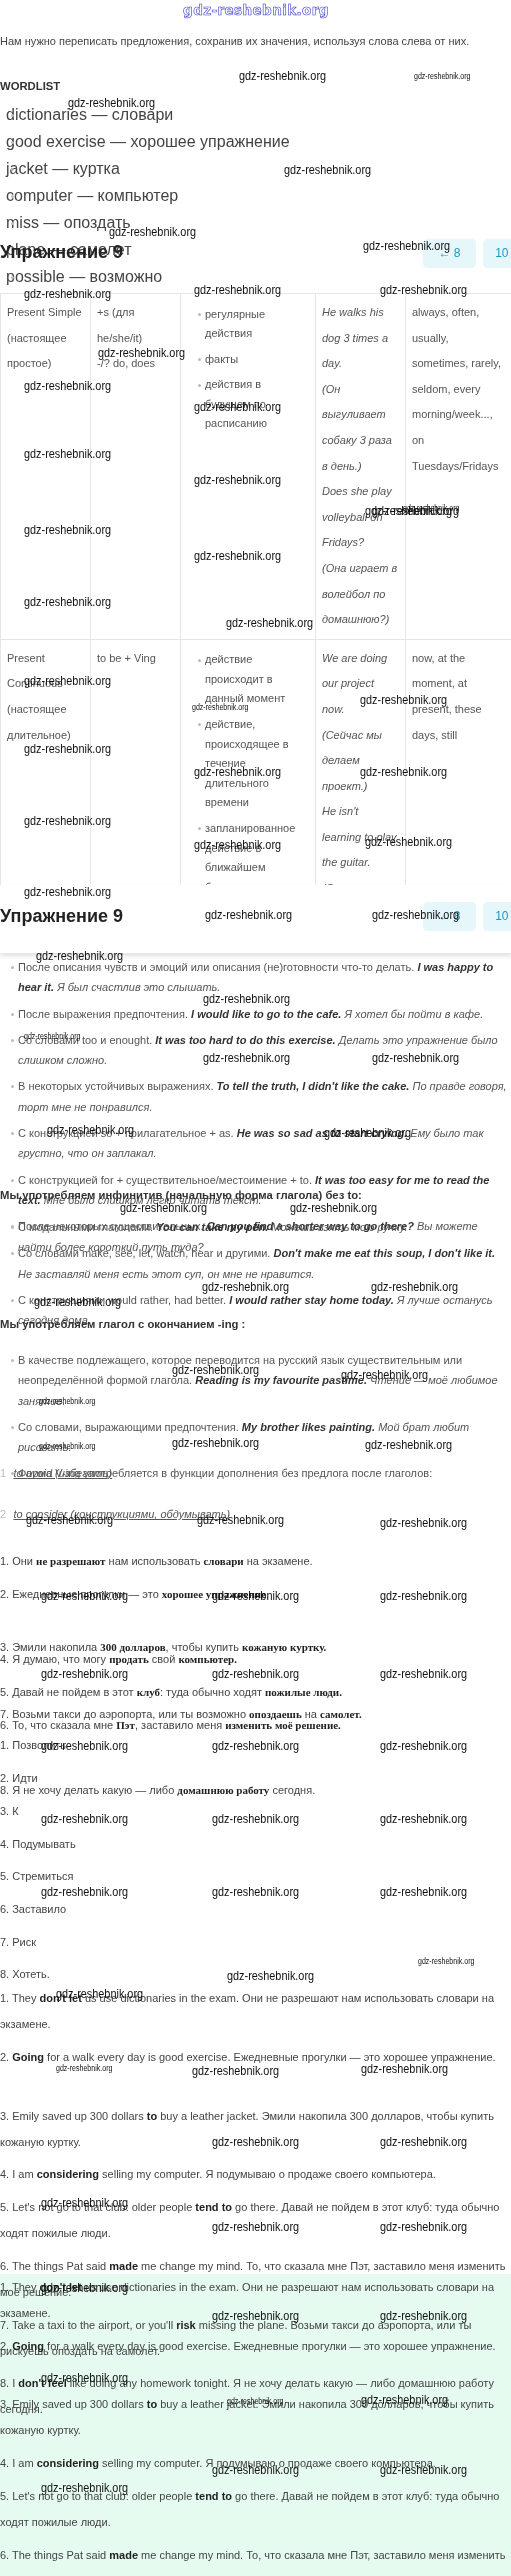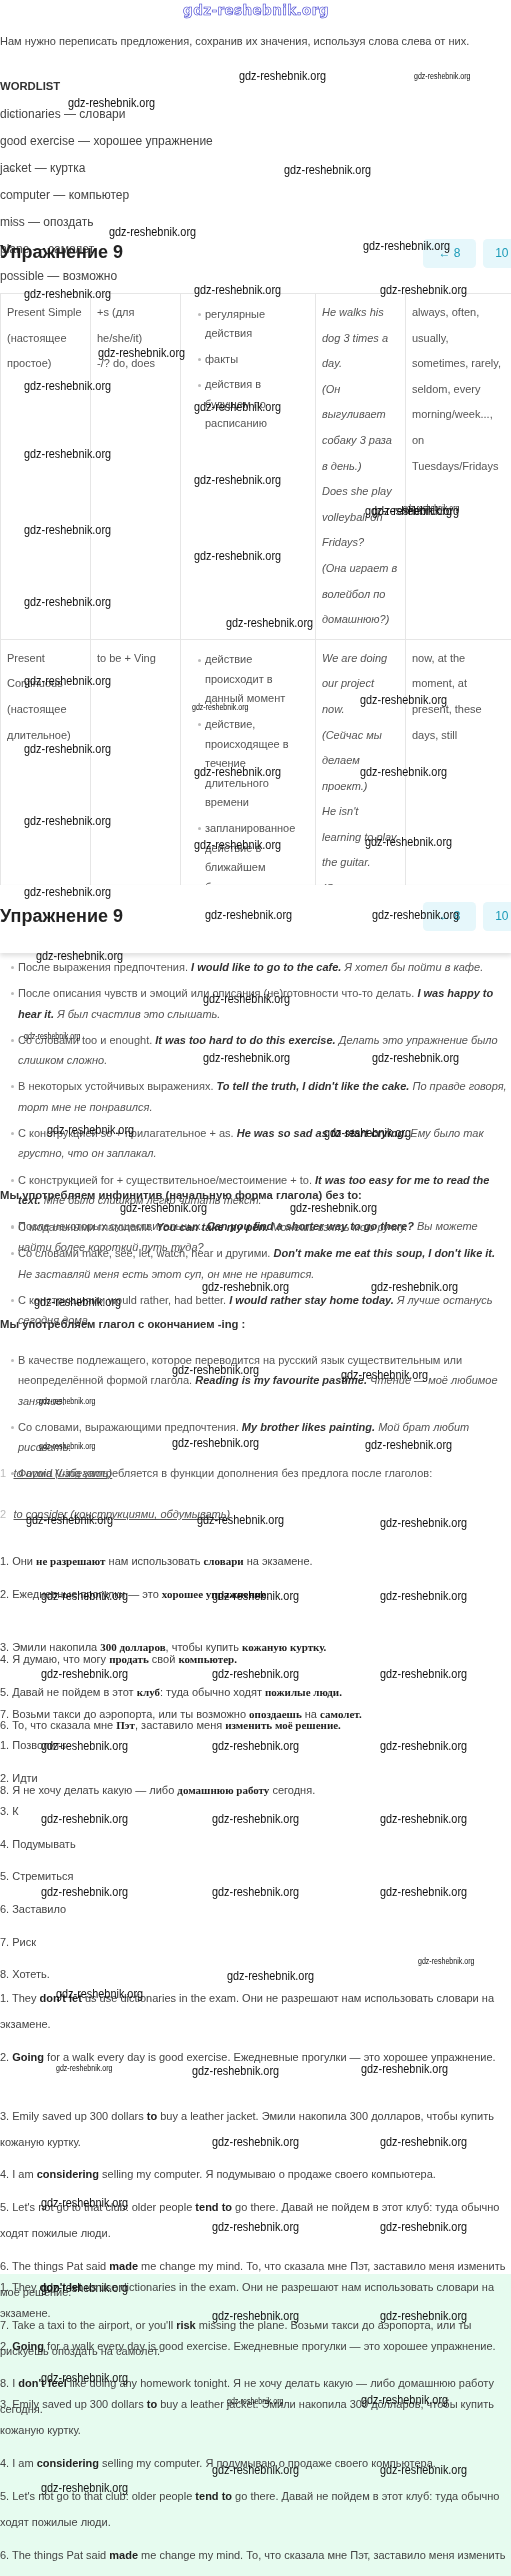--- a/index.html
+++ b/index.html
@@ -6,21 +6,21 @@
   body{width:512px;height:2576px;position:relative;overflow:hidden;background:#fff;
        font-family:"Liberation Sans",sans-serif;color:#333;font-size:10.5px;}
   .abs{position:absolute;}
   .topwm{left:0;width:512px;top:1.5px;text-align:center;color:#fff;font-size:13.5px;letter-spacing:0.4px;
          -webkit-text-stroke:0.6px #3a3ad0;font-weight:bold;font-family:"DejaVu Sans",sans-serif;}
   .wm{color:#111;font-family:"Liberation Sans Narrow","Liberation Sans",sans-serif;font-size:12.8px;white-space:nowrap;z-index:5;transform:scaleX(0.85);transform-origin:left;}
   .wm.sm{font-size:8.3px;}
   .intro{left:0;top:29px;width:504px;line-height:25.6px;font-size:11px;color:#444;}
   .wlh{left:0;top:80px;font-weight:bold;font-size:11.3px;color:#333;}
   ul.wl{position:absolute;left:0;top:105px;margin:0;padding:0;list-style:none;}
-  ul.wl li{height:27px;line-height:19.6px;padding-left:0;position:relative;font-size:12px;color:#444;}
+  ul.wl li{height:27px;line-height:19.6px;padding-left:6px;position:relative;font-size:16px;color:#444;}
   ul.wl li:before,.bl li:before,.tb li:before{content:"";position:absolute;left:11.3px;top:9px;width:3px;height:3px;border-radius:50%;background:#bbb;}
   .ex-title{font-size:18px;font-weight:bold;color:#222;}
   .navbtn{height:29px;border-radius:4.5px;background:#e6f7fb;color:#1b9bb8;font-size:12px;line-height:29px;text-align:center;}
   table.g{position:absolute;left:0;top:293px;width:513px;border-collapse:collapse;font-size:11px;color:#555;}
   table.g td{border:0.8px solid #e6e6e6;vertical-align:top;padding:6px 6px;line-height:25.6px;}
   table.g td.it{font-style:italic;}
   table.g td ul.tb{margin:4.5px 0 0 0;padding:0;list-style:none;}
   table.g td ul.tb li{position:relative;padding-left:18px;line-height:19.6px;margin-bottom:6px;}
   table.g td ul.tb li:before{left:10.5px;top:8.3px;}
   .tablewrap{position:absolute;left:0;top:0;width:512px;height:885px;overflow:hidden;}
@@ -121,22 +121,22 @@
     </table>
 </div>
 
 <div class="abs sticky">
   <div class="abs ex-title" style="left:0;top:21px;">Упражнение 9</div>
   <div class="abs navbtn" style="left:423px;top:16.6px;width:53px;">← 8</div>
   <div class="abs navbtn" style="left:483px;top:16.6px;width:53px;">10 →</div>
 </div>
 
 <ul class="bl" style="top:957px;" id="toinf">
+    <li><span>После описания чувств и эмоций или описания (не)готовности что-то делать. </span><span class="ex">I was happy to hear it. </span><span class="tr">Я был счастлив это слышать.</span></li>
     <li><span>После выражения предпочтения. </span><span class="ex">I would like to go to the cafe. </span><span class="tr">Я хотел бы пойти в кафе.</span></li>
-    <li><span>После описания чувств и эмоций или описания (не)готовности что-то делать. </span><span class="ex">I was happy to hear it. </span><span class="tr">Я был счастлив это слышать.</span></li>
     <li><span>Со словами too и enought. </span><span class="ex">It was too hard to do this exercise. </span><span class="tr">Делать это упражнение было слишком сложно.</span></li>
     <li><span>В некоторых устойчивых выражениях. </span><span class="ex">To tell the truth, I didn't like the cake. </span><span class="tr">По правде говоря, торт мне не понравился.</span></li>
     <li><span>С конструкцией so + прилагательное + as. </span><span class="ex">He was so sad as to start crying. </span><span class="tr">Ему было так грустно, что он заплакал.</span></li>
     <li><span>С конструкцией for + существительное/местоимение + to. </span><span class="ex">It was too easy for me to read the text. </span><span class="tr">Мне было слишком легко читать текст.</span></li>
     <li><span>После некоторых существительных. </span><span class="ex">Can you find a shorter way to go there? </span><span class="tr">Вы можете найти более короткий путь туда?</span></li>
   </ul>
 
 <div class="abs hd" style="top:1189px;">Мы употребляем инфинитив (начальную форма глагола) без to:</div>
 <ul class="bl" style="top:1217px;" id="bareinf">
     <li><span>С модальными глаголами. </span><span class="ex">You can take my pen. </span><span class="tr">Можешь взять мою ручку.</span></li>

